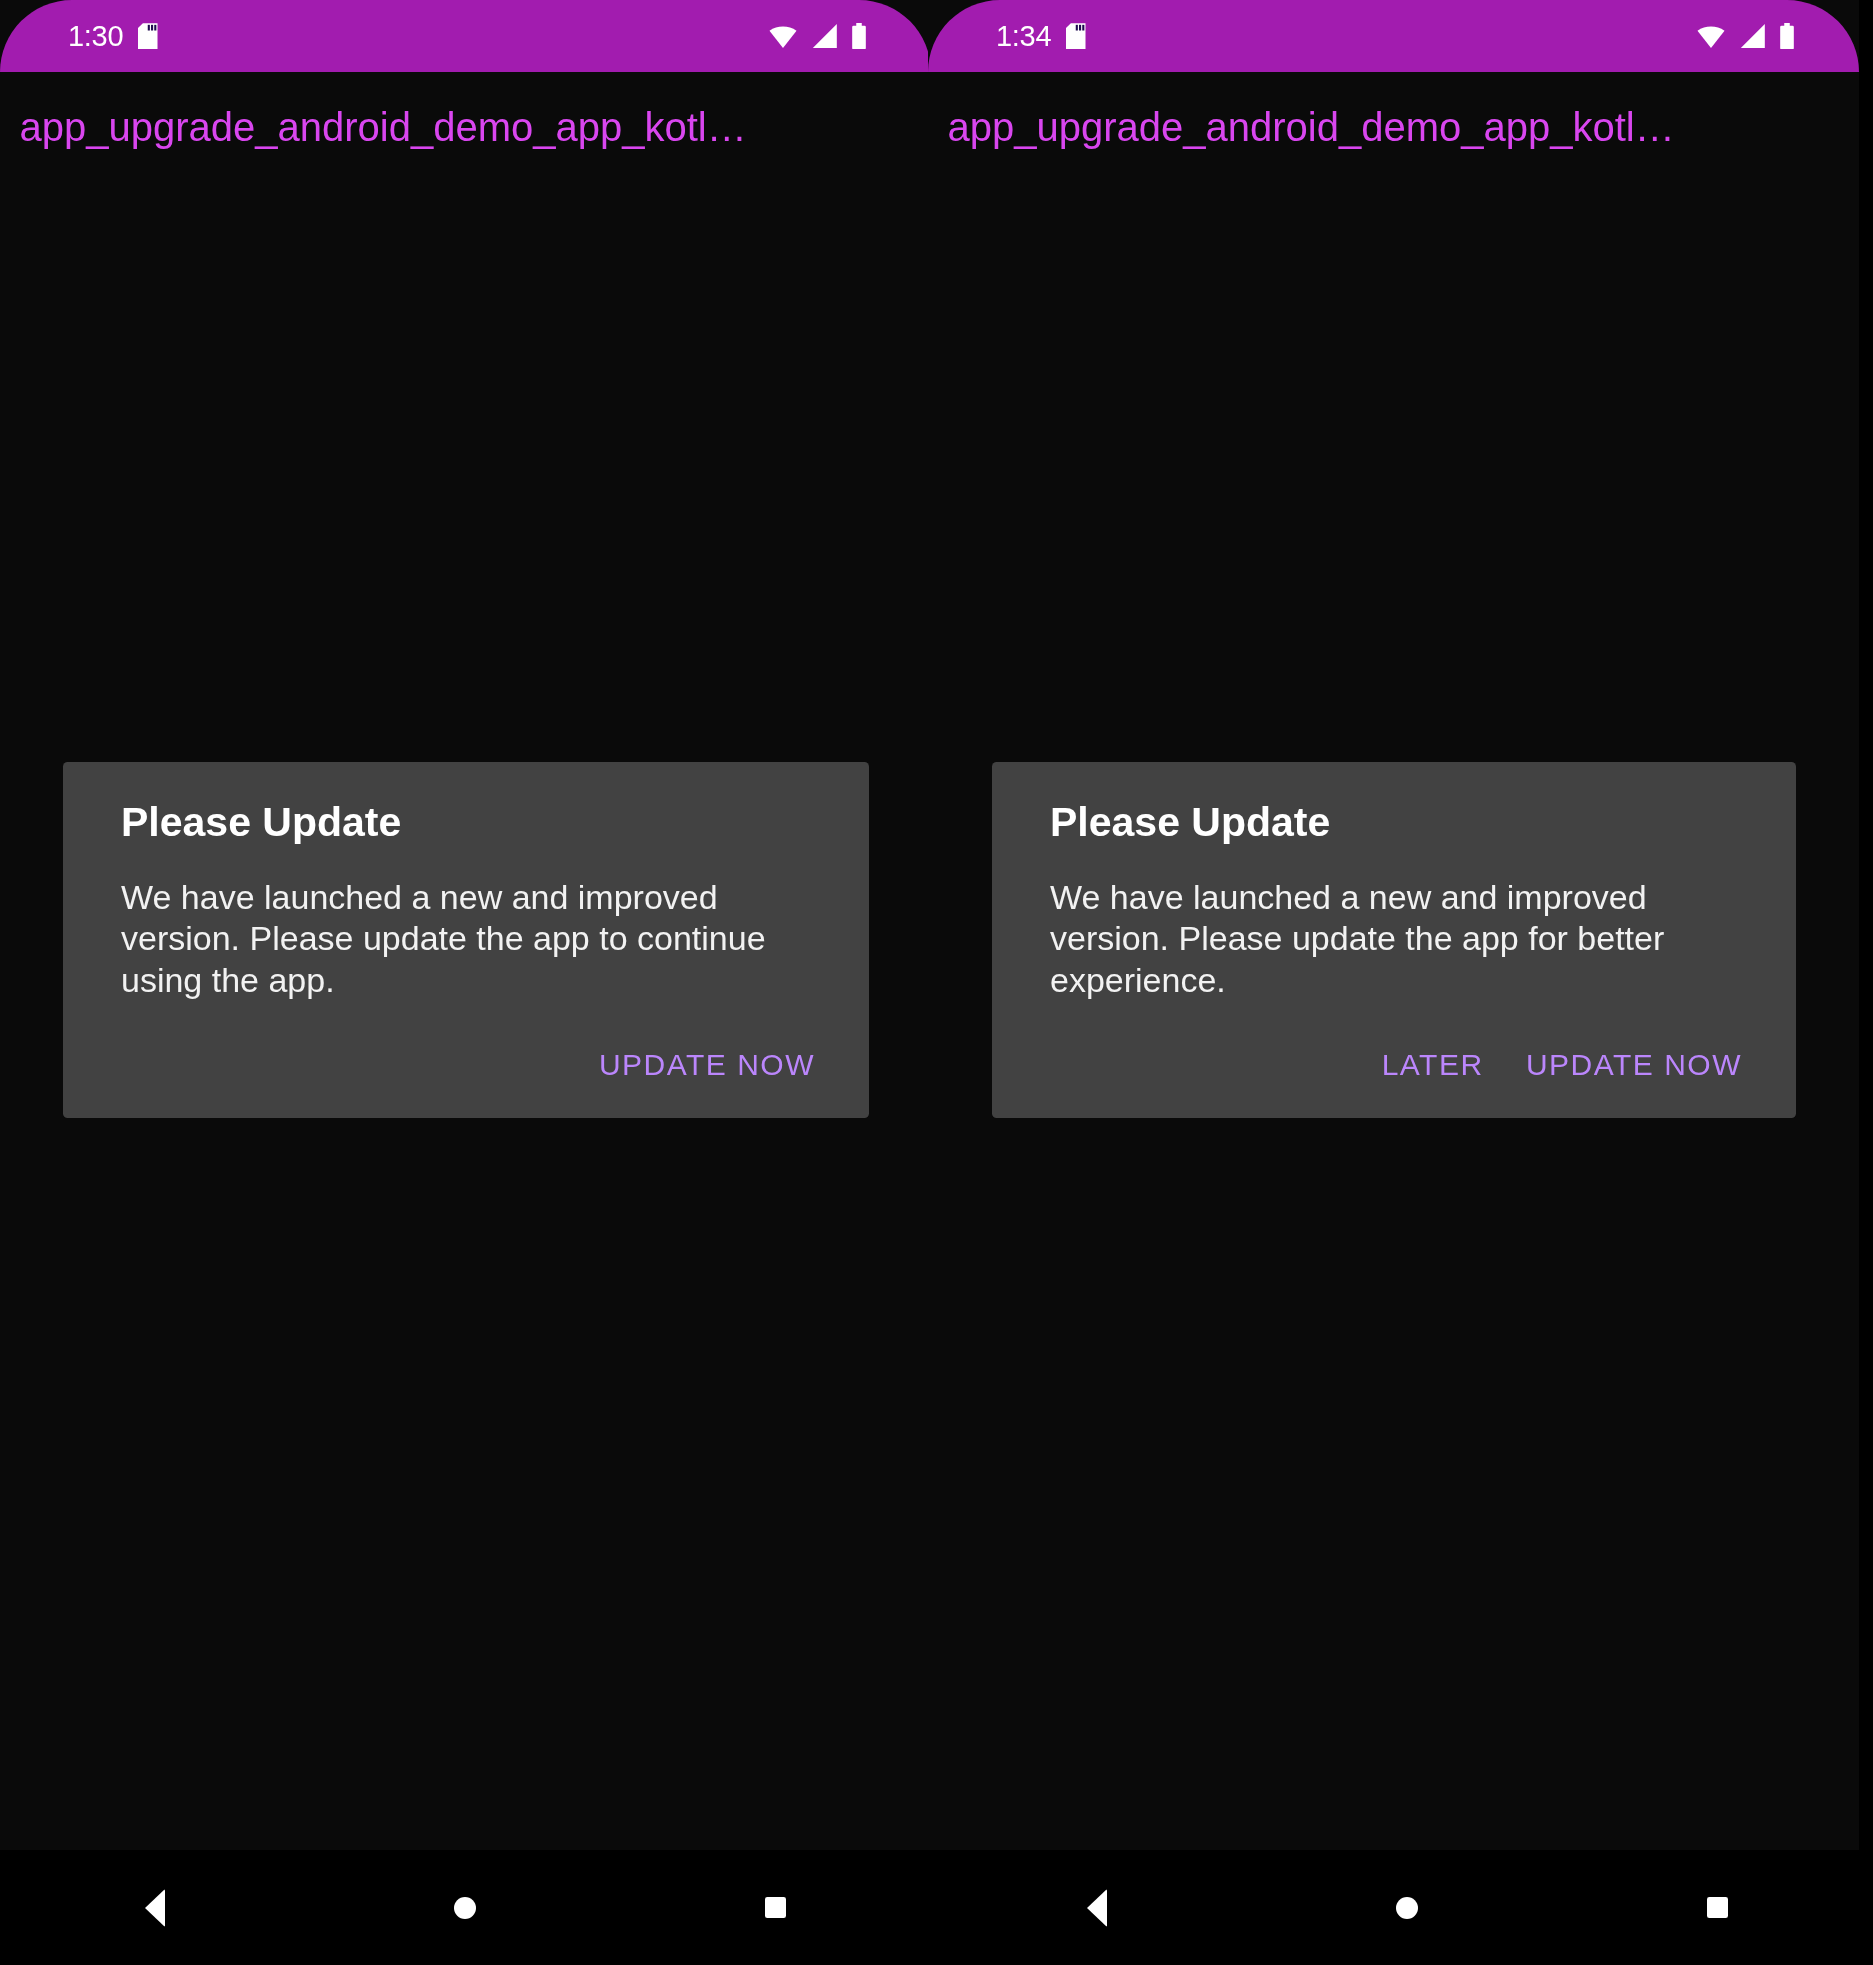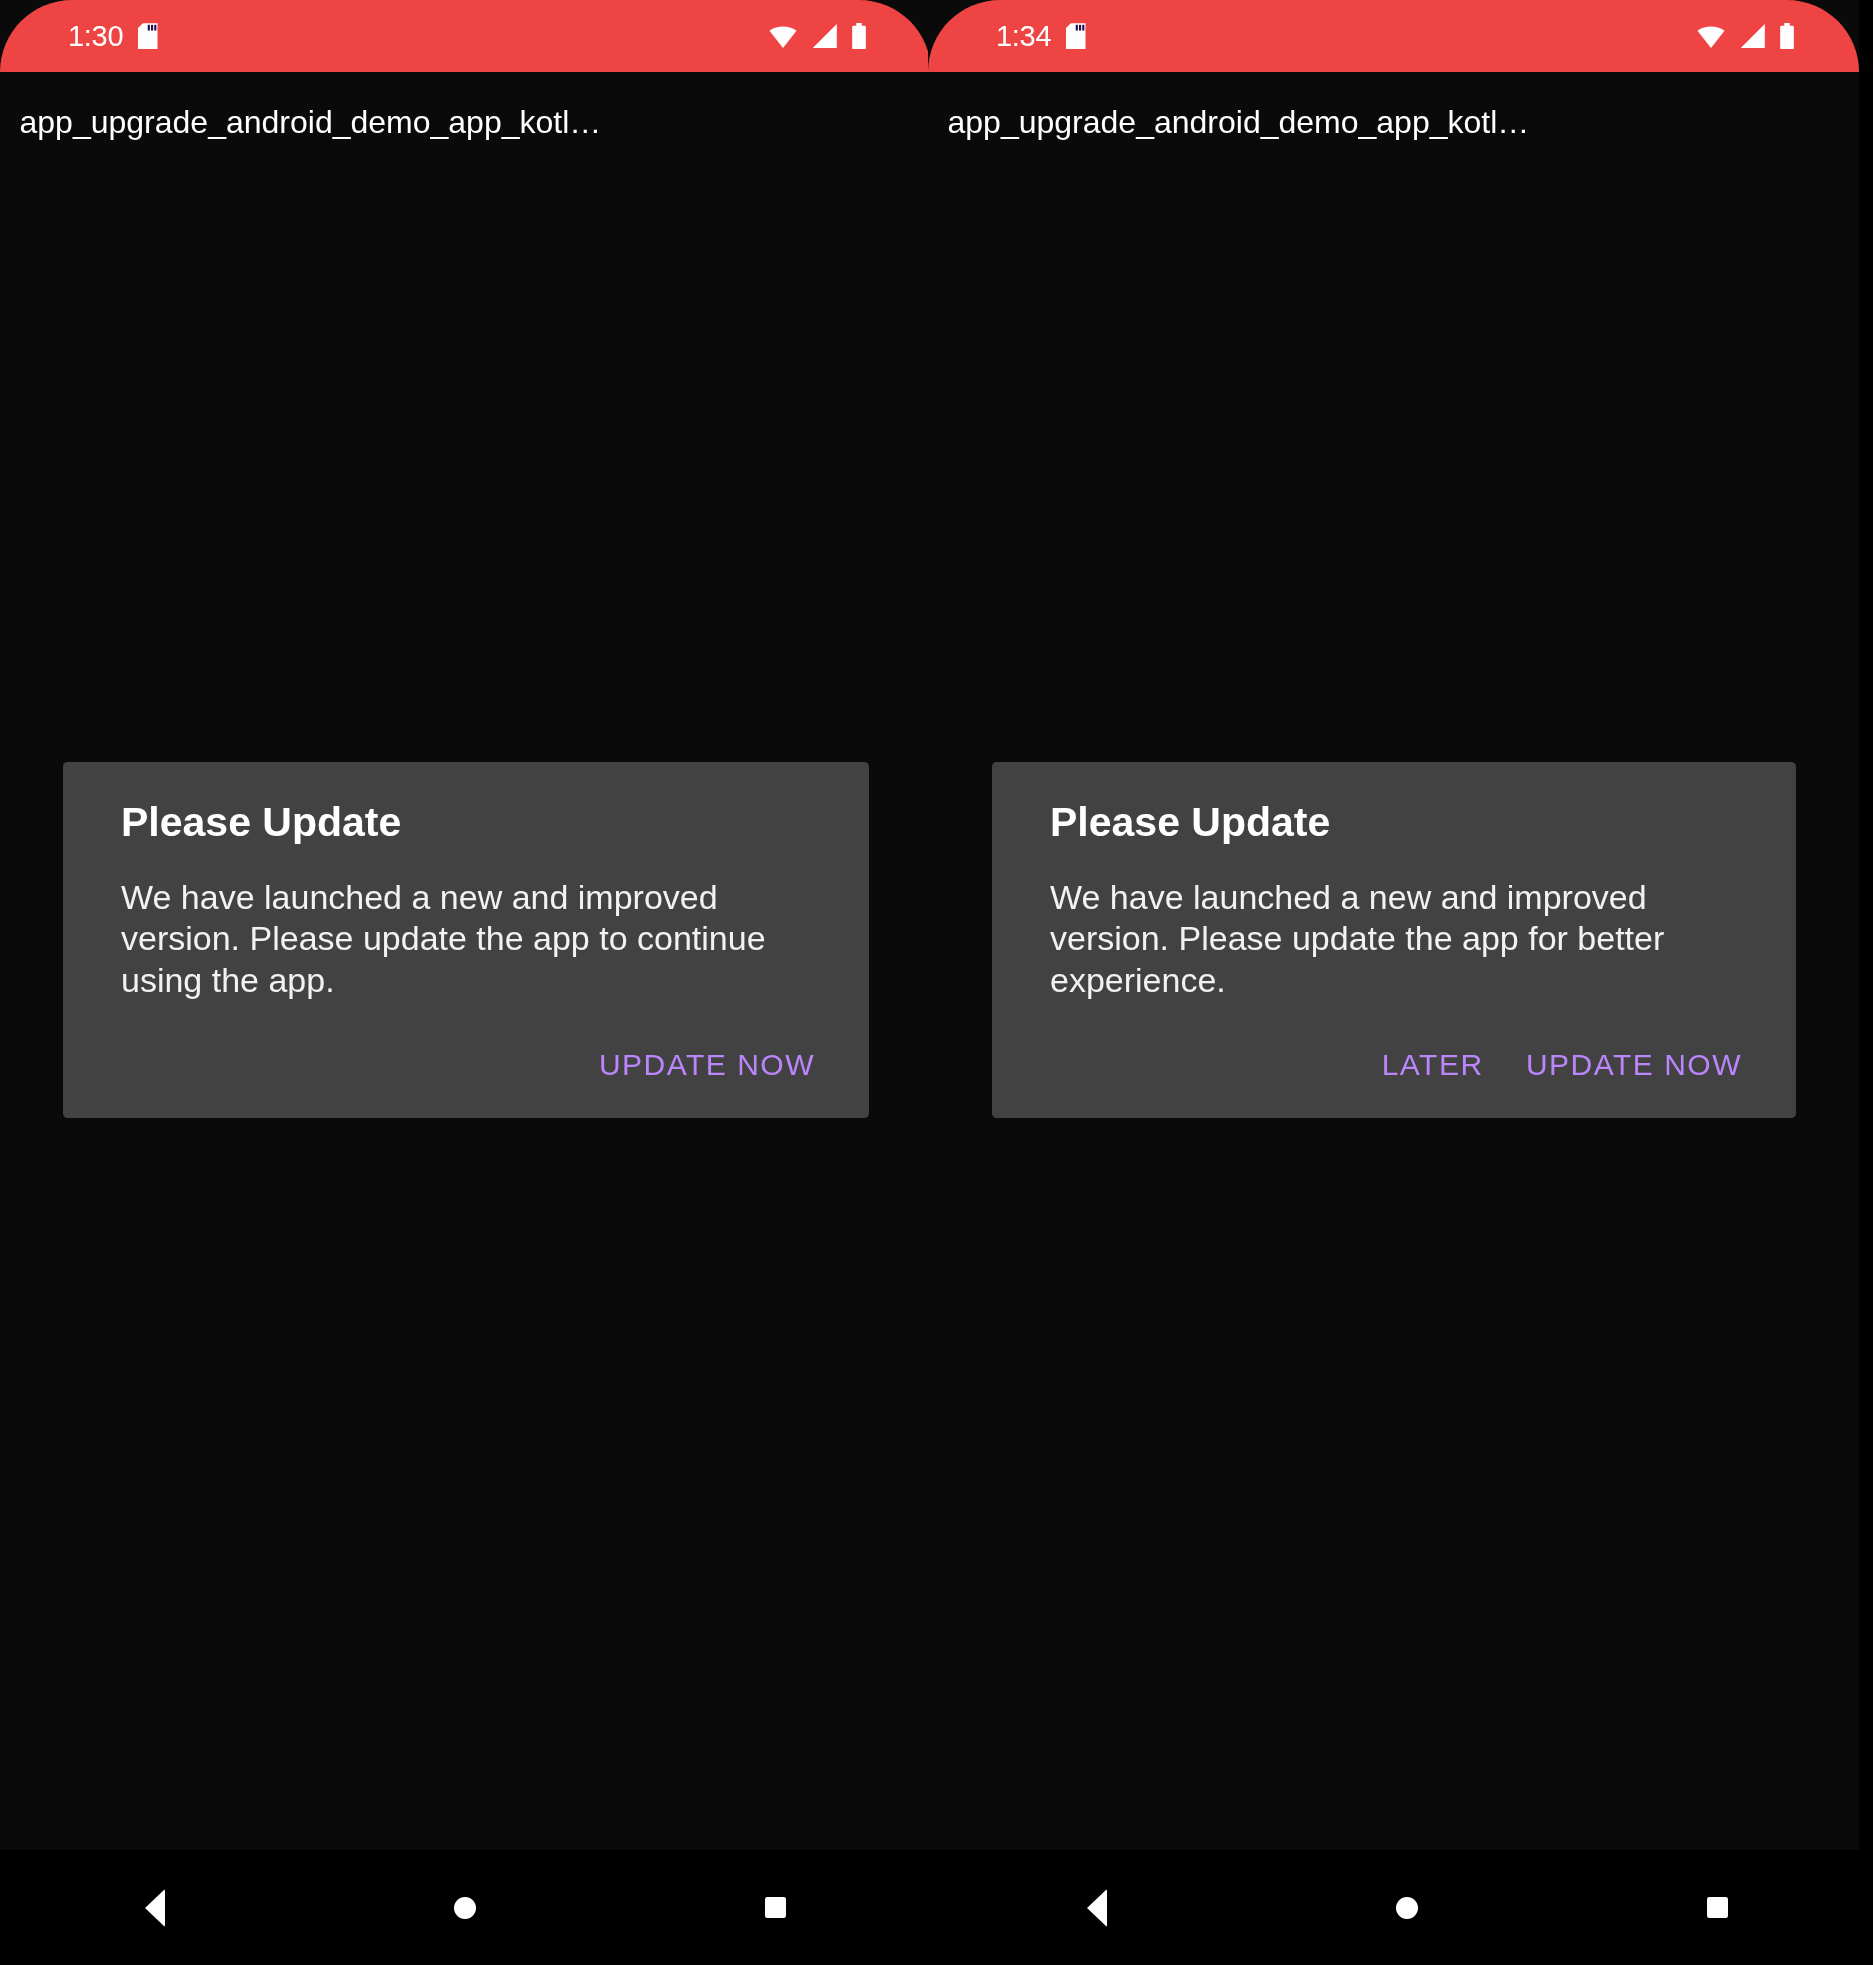--- a/index.html
+++ b/index.html
@@ -33,21 +33,21 @@
   }
   .phone.left  { left: 0px; }
   .phone.right { left: 928px; }
 
   
   .statusbar {
     position: absolute;
     left: 0; top: 0;
     width: 100%;
     height: 72px;
-    background: #ef4444;
+    background: #a21caf;
     border-top-left-radius: 75px;
     border-top-right-radius: 75px;
   }
   .status-left {
     position: absolute;
     left: 68px;
     top: 0;
     height: 72px;
     display: flex;
     align-items: center;
@@ -74,22 +74,22 @@
   .icon-wifi  { width: 30px; height: 24px; display:block; }
   .icon-cell  { width: 27.6px; height: 24px; display:block; }
   .icon-batt  { width: 16px; height: 26.4px; display:block; }
 
   
   .app-title {
     position: absolute;
     left: 19.5px;
     top: 103px;
     width: 896px;
-    color: #ffffff;
-    font-size: 32px;
+    color: #d946ef;
+    font-size: 40px;
     line-height: 1.2;
     white-space: nowrap;
     overflow: hidden;
   }
 
   
   .dialog {
     position: absolute;
     left: 63px;
     top: 762px;

